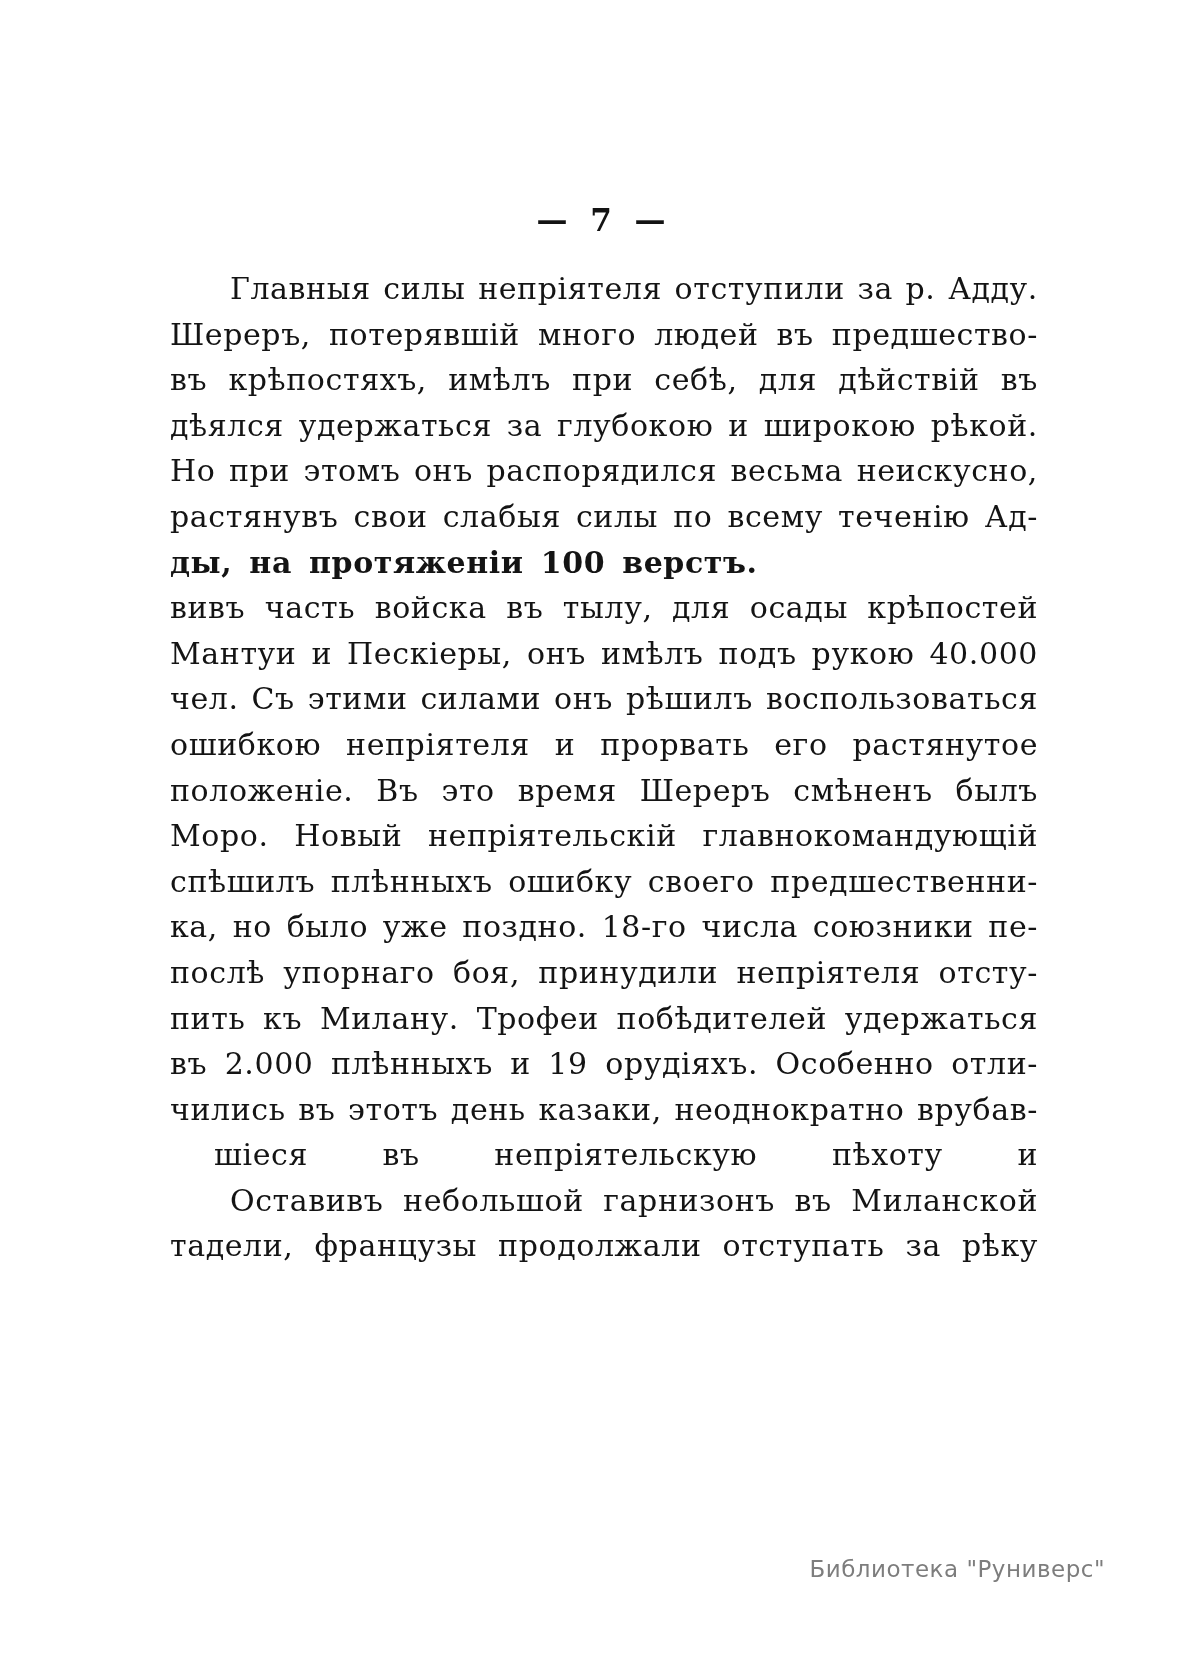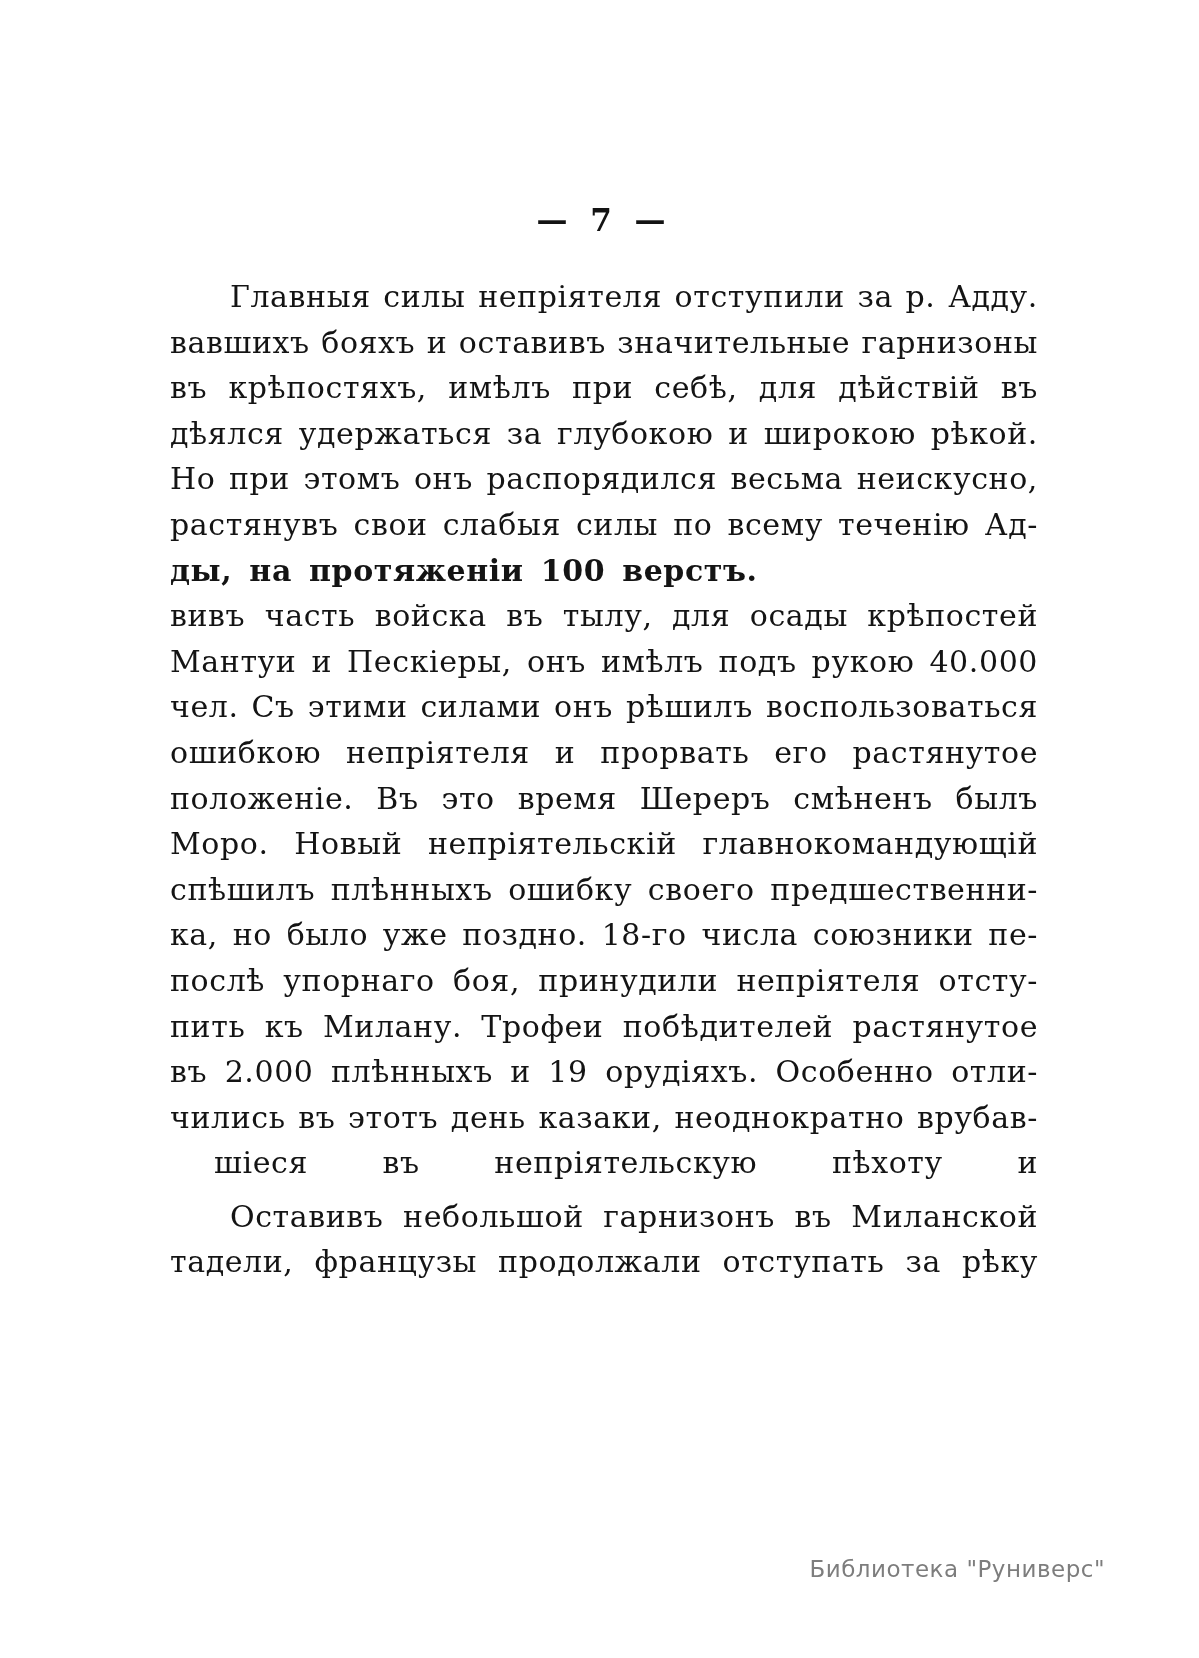--- a/index.html
+++ b/index.html
@@ -43,21 +43,20 @@
     height: 45.6px;
     line-height: 45.6px;
     text-align: justify;
     text-align-last: justify;
     white-space: nowrap; 
   }
   
   .line { white-space: normal; overflow: hidden; }
   .line.indent {
     text-indent: 60px;
-    margin-top: 8px;
   }
   .line.para-end {
     text-align-last: left;
   }
   .line.spread-wide {
     word-spacing: 22px;
     margin-left: 44px;
   }
   .line.spread-slight {
     word-spacing: 6px;
@@ -77,39 +76,39 @@
 <body>
 
 <div class="page">
 
   <div class="page-header">— 7 —</div>
 
   <div class="text-block">
 
     <div>
       <div class="line indent">Главныя силы непріятеля отступили за р. Адду.</div>
-      <div class="line">вавшихъ бояхъ и оставивъ значительные гарнизоны</div>
+      <div class="line">Шереръ, потерявшій много людей въ предшество-</div>
       <div class="line">въ крѣпостяхъ, имѣлъ при себѣ, для дѣйствій въ</div>
       <div class="line">дѣялся удержаться за глубокою и широкою рѣкой.</div>
       <div class="line">Но при этомъ онъ распорядился весьма неискусно,</div>
       <div class="line">растянувъ свои слабыя силы по всему теченію Ад-</div>
       <div class="line para-end spread-slight">ды, на протяженіи 100 верстъ.</div>
     </div>
 
     <div>
       <div class="line">вивъ часть войска въ тылу, для осады крѣпостей</div>
       <div class="line">Мантуи и Пескіеры, онъ имѣлъ подъ рукою 40.000</div>
       <div class="line">чел. Съ этими силами онъ рѣшилъ воспользоваться</div>
       <div class="line">ошибкою непріятеля и прорвать его растянутое рас-</div>
       <div class="line">положеніе. Въ это время Шереръ смѣненъ былъ</div>
       <div class="line">Моро. Новый непріятельскій главнокомандующій по-</div>
       <div class="line">спѣшилъ плѣнныхъ ошибку своего предшественни-</div>
       <div class="line">ка, но было уже поздно. 18-го числа союзники пе-</div>
       <div class="line">послѣ упорнаго боя, принудили непріятеля отсту-</div>
-      <div class="line">пить къ Милану. Трофеи побѣдителей растянутое</div>
+      <div class="line">пить къ Милану. Трофеи побѣдителей удержаться</div>
       <div class="line">въ 2.000 плѣнныхъ и 19 орудіяхъ. Особенно отли-</div>
       <div class="line">чились въ этотъ день казаки, неоднократно врубав-</div>
       <div class="line para-end spread-wide">шіеся въ непріятельскую пѣхоту и конницу.</div>
     </div>
 
     <div>
       <div class="line indent">Оставивъ небольшой гарнизонъ въ Миланской ци-</div>
       <div class="line">тадели, французы продолжали отступать за рѣку</div>
     </div>
 

